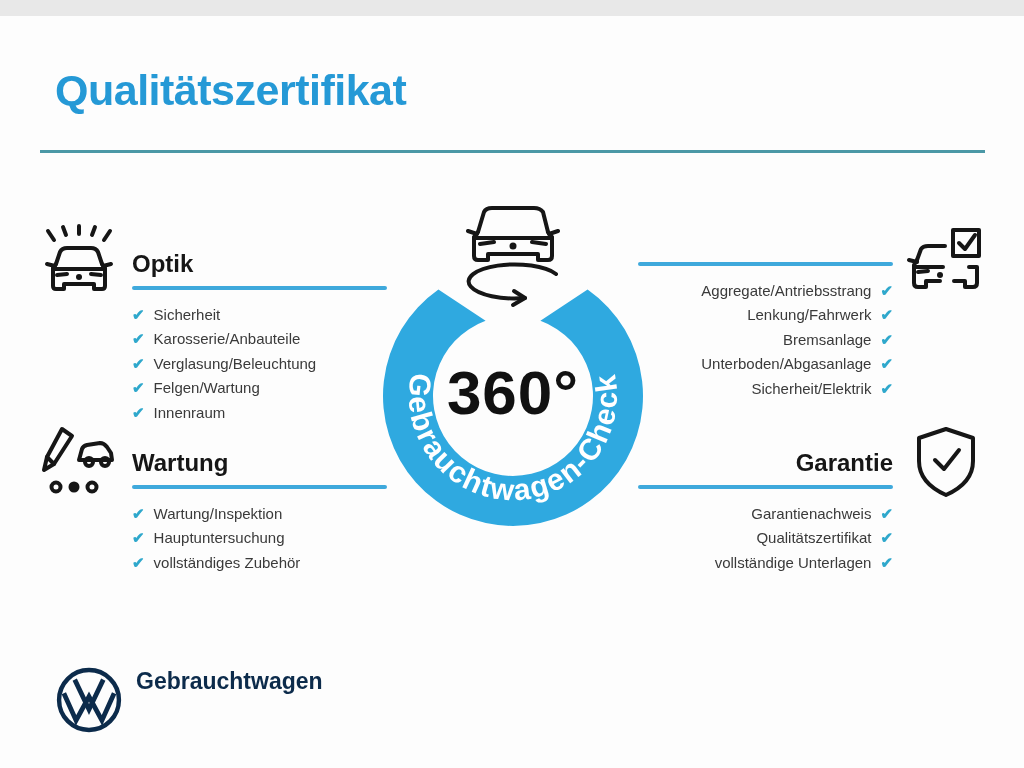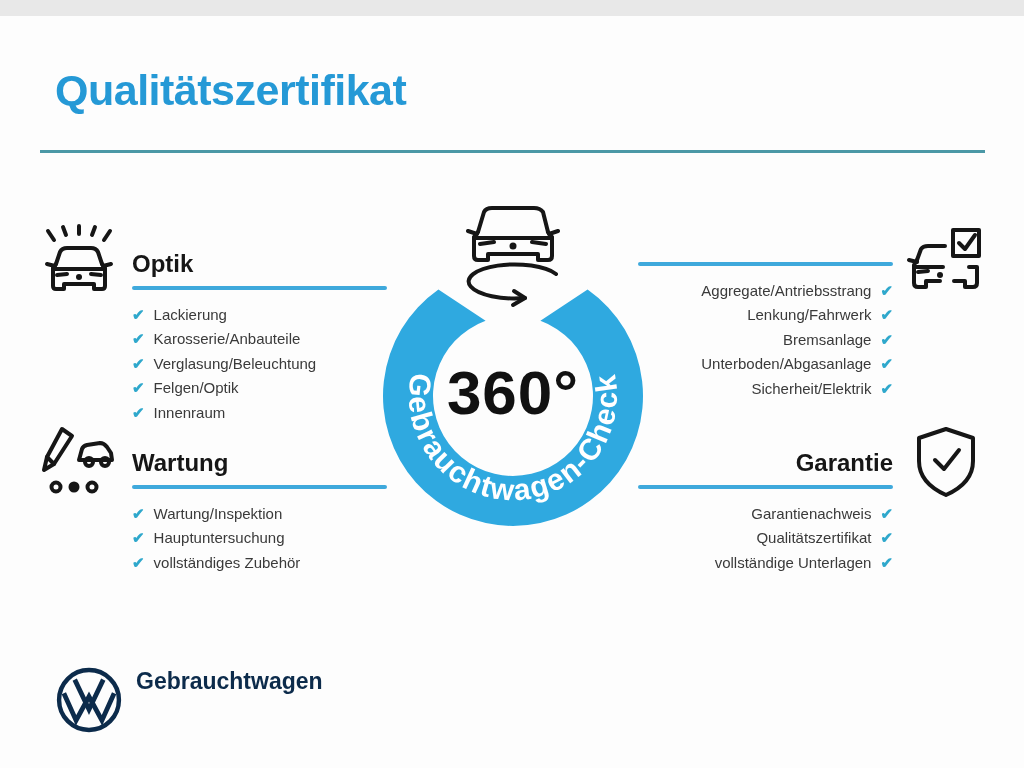--- a/index.html
+++ b/index.html
@@ -67,33 +67,33 @@
         <path d="M13,45 L65,45 M17,51 L27,50 M51,50 L61,51"></path>
         <circle class="fill" cx="39" cy="53" r="3"></circle>
       </svg>
     </div>
     <div class="sec-body">
       <h2>Optik</h2>
       <div class="rule"></div>
       <ul>
         <li>
             <span class="chk">✔</span>
-            <span>Lackierung</span>
+            <span>Sicherheit</span>
           </li>
         <li>
             <span class="chk">✔</span>
             <span>Karosserie/Anbauteile</span>
           </li>
         <li>
             <span class="chk">✔</span>
             <span>Verglasung/Beleuchtung</span>
           </li>
         <li>
             <span class="chk">✔</span>
-            <span>Felgen/Optik</span>
+            <span>Felgen/Wartung</span>
           </li>
         <li>
             <span class="chk">✔</span>
             <span>Innenraum</span>
           </li>
       </ul>
     </div>
   </section>
 
   <section class="sec sec-right sec-technik">

